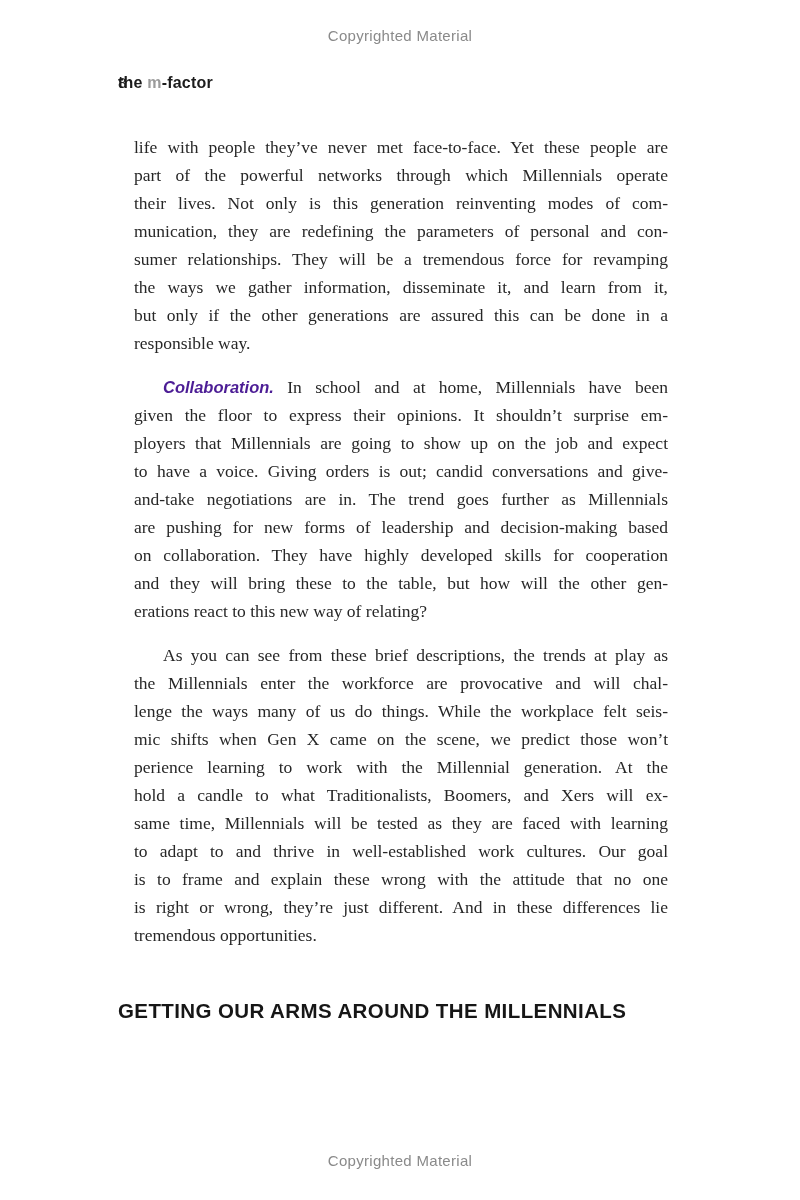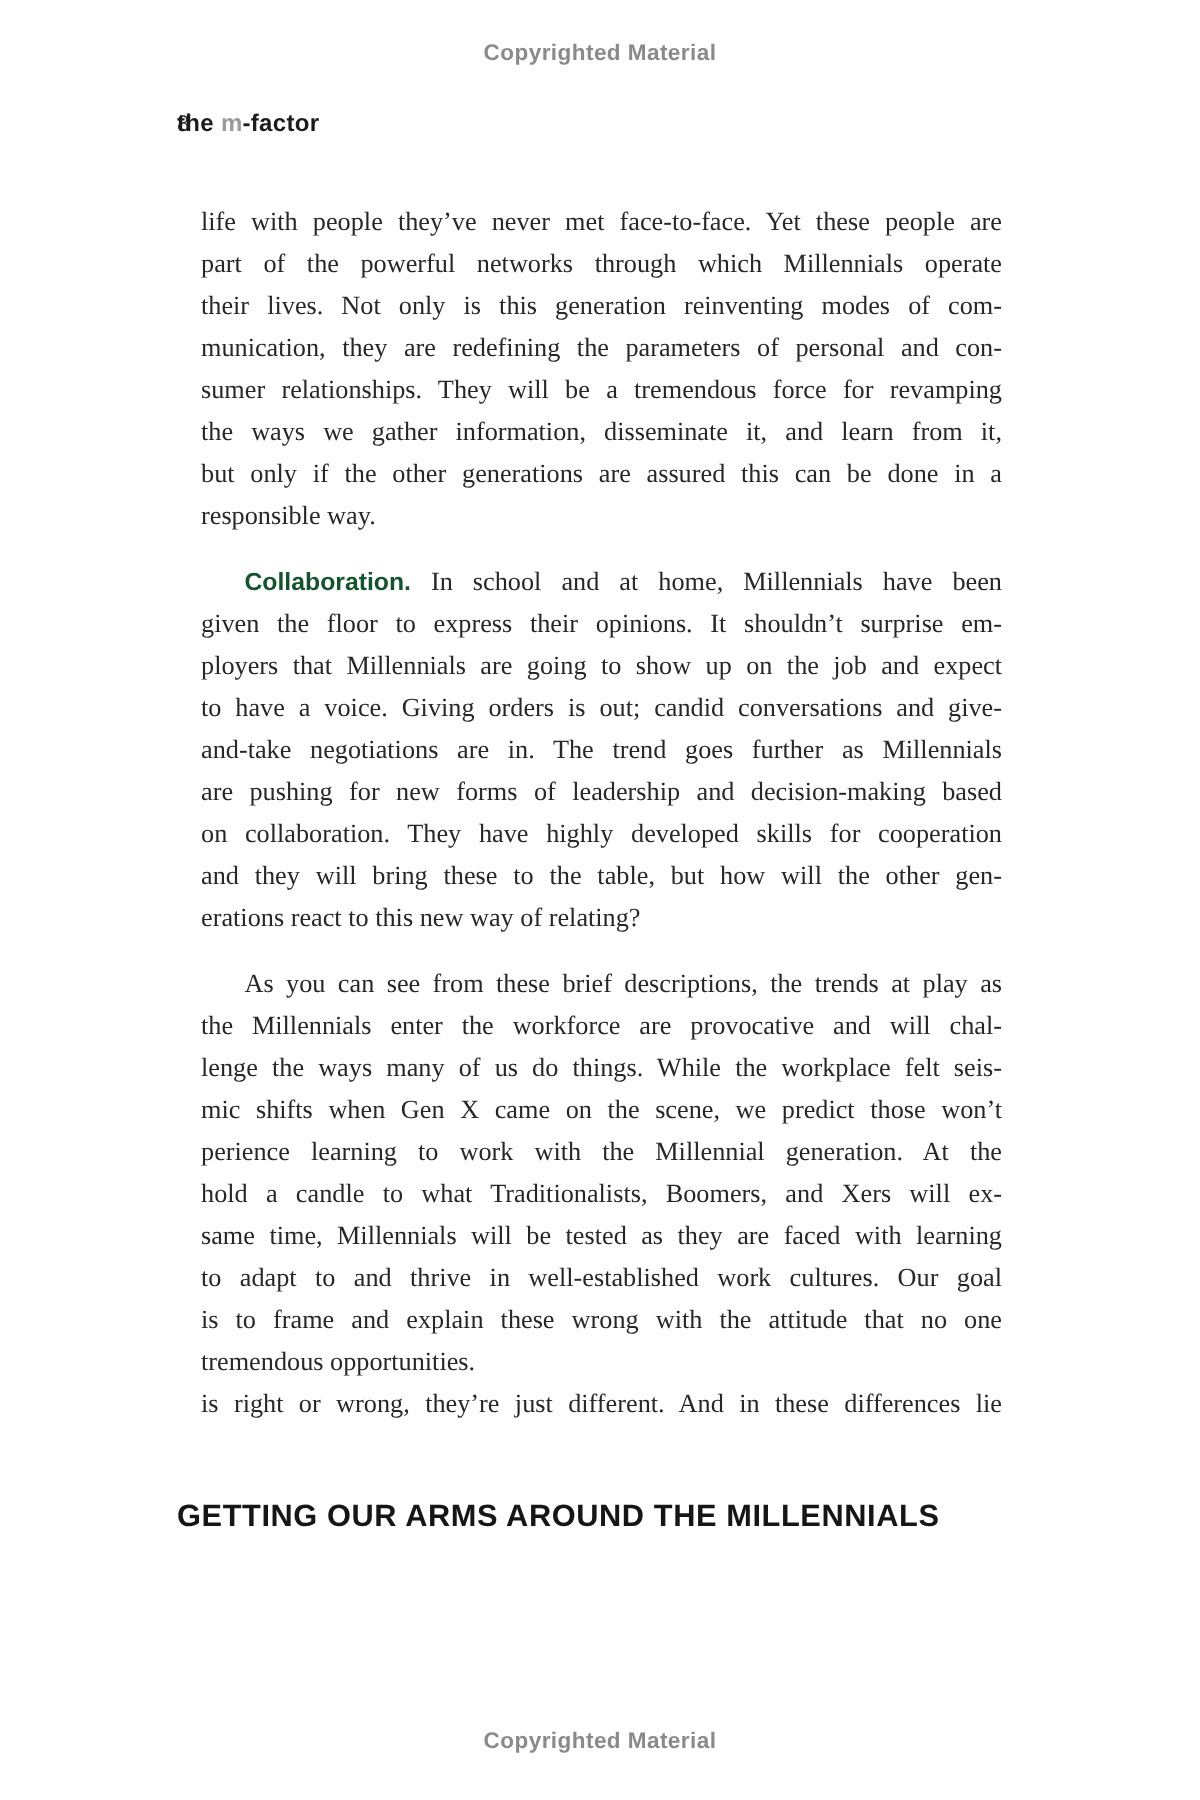--- a/index.html
+++ b/index.html
@@ -9,21 +9,21 @@
     height: 1200px;
     background: #ffffff;
     overflow: hidden;
     font-family: "Liberation Serif", serif;
   }
   .copyright {
     position: absolute;
     left: 0; right: 0;
     text-align: center;
     font-family: "Liberation Sans", sans-serif;
-    font-weight: 700;
+    font-weight: 400;
     font-size: 15px;
     color: #8a8a8a;
     letter-spacing: 0.3px;
   }
   .copyright.top { top: 27px; }
   .copyright.bottom { top: 1152px; }
   .running-header {
     position: absolute;
     top: 74px;
     left: 118px;
@@ -64,21 +64,22 @@
     white-space: normal;
     height: 28px;
     overflow: visible;
   }
   .line.last { text-align-last: left; }
   .line.indent { text-indent: 29px; }
   .lead {
     font-family: "Liberation Sans", sans-serif;
     font-weight: 700;
     font-size: 16.5px;
-    color: #14532d;
+    color: #4c1d95;
+    font-style: italic;
   }
   .section-heading {
     margin-top: 48px;
     font-family: "Liberation Sans", sans-serif;
     font-weight: 700;
     font-size: 20.5px;
     letter-spacing: 0.4px;
     color: #161616;
     line-height: 28px;
   }
@@ -121,22 +122,22 @@
     <div class="paragraph">
         <div class="line indent">As you can see from these brief descriptions, the trends at play as</div>
         <div class="line">the Millennials enter the workforce are provocative and will chal-</div>
         <div class="line">lenge the ways many of us do things. While the workplace felt seis-</div>
         <div class="line">mic shifts when Gen X came on the scene, we predict those won’t</div>
         <div class="line">perience learning to work with the Millennial generation. At the</div>
         <div class="line">hold a candle to what Traditionalists, Boomers, and Xers will ex-</div>
         <div class="line">same time, Millennials will be tested as they are faced with learning</div>
         <div class="line">to adapt to and thrive in well-established work cultures. Our goal</div>
         <div class="line">is to frame and explain these wrong with the attitude that no one</div>
+        <div class="line">is right or wrong, they’re just different. And in these differences lie</div>
         <div class="line last">tremendous opportunities.</div>
-        <div class="line">is right or wrong, they’re just different. And in these differences lie</div>
       </div>
 
     <div class="section-heading">GETTING OUR ARMS AROUND THE MILLENNIALS</div>
 
   </div>
 
   <div class="copyright bottom">Copyrighted Material</div>
 
 </div>
 

